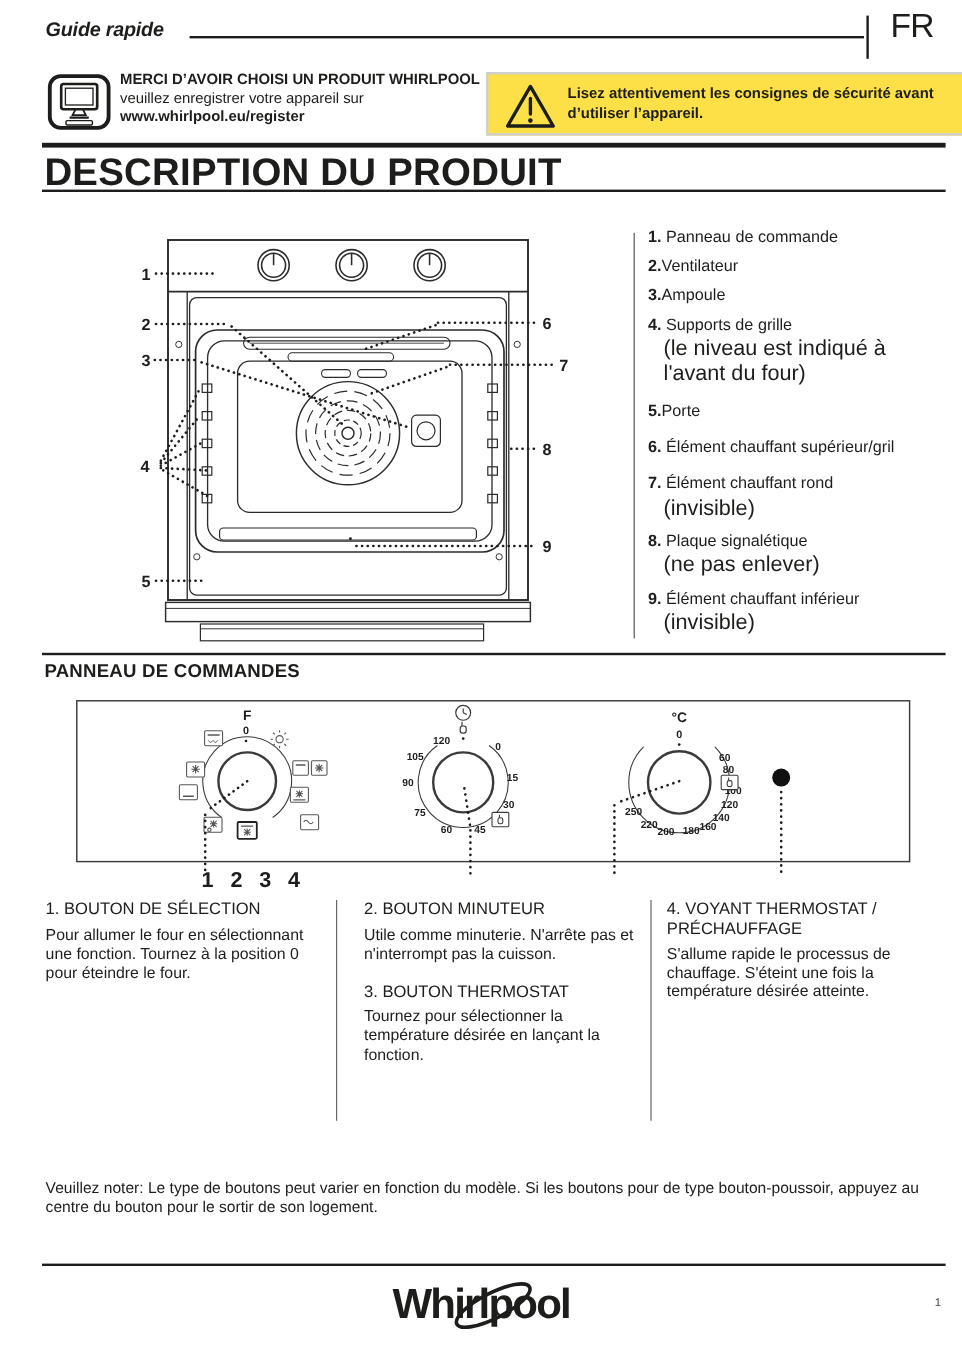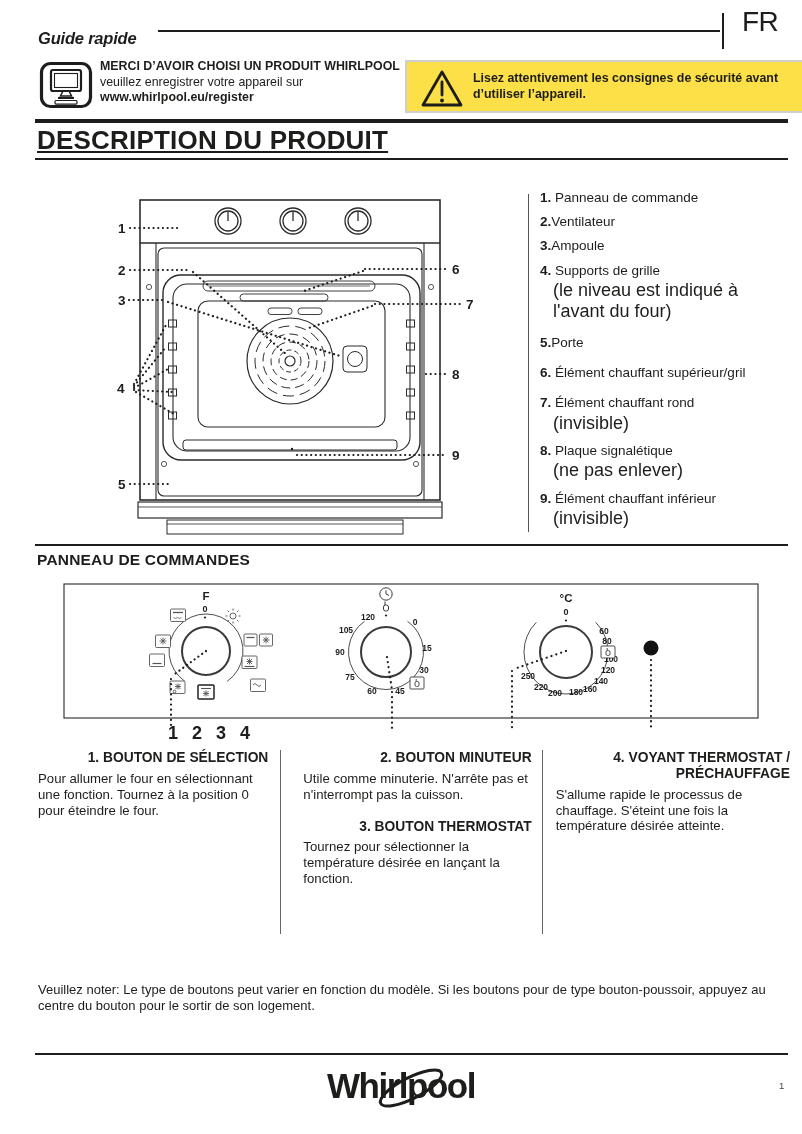--- a/index.html
+++ b/index.html
@@ -1,56 +1,56 @@
 <!DOCTYPE html>
 <html><head>
 <meta charset="utf-8">
 <style>
   html,body{margin:0;padding:0;background:#fff;}
   #page{position:relative;width:802px;height:1134px;background:#fff;overflow:hidden;
         font-family:"Liberation Sans", sans-serif;color:#1d1d1b;}
   .abs{position:absolute;}
   .rule{background:#1d1d1b;}
   
-  #guide-label{left:38px;top:29px;font-size:16.5px;font-weight:bold;font-style:italic;letter-spacing:-0.2px;}
+  #guide-label{left:38px;top:16px;font-size:16.5px;font-weight:bold;font-style:italic;letter-spacing:-0.2px;}
   #head-line{left:158px;top:30px;width:562px;height:2px;}
   #head-tick{left:722px;top:13px;width:2px;height:36px;}
   #lang-label{left:742px;top:6px;font-size:28px;font-weight:normal;letter-spacing:-0.5px;}
   
   #reg-icon{left:39px;top:61px;}
   #reg-text{left:100px;top:59px;width:300px;font-size:12.4px;line-height:1.26;}
   #reg-text .b{font-weight:bold;}
   
   #warn-box{left:405px;top:60px;width:379px;height:49px;background:#fde047;border:2px solid #cfcfcf;padding-left:24px;}
   #warn-tri{position:absolute;left:13px;top:7px;}
   #warn-text{position:absolute;left:66px;top:8px;font-size:12.4px;font-weight:bold;line-height:1.3;}
   #rule-thick{left:35px;top:119px;width:753px;height:3.5px;}
   
-  #h1{left:37px;top:125px;font-size:26px;font-weight:bold;letter-spacing:0.2px;text-decoration:underline;}
+  #h1{left:37px;top:125px;font-size:32px;font-weight:bold;letter-spacing:0.2px;}
   #rule-h1{left:35px;top:158px;width:753px;height:2px;}
   #oven-svg{left:35px;top:168px;}
   #list-divider{left:528px;top:194px;width:0;height:338px;border-left:1.4px solid #555;}
   ul.plist{left:540px;top:190px;width:252px;margin:0;padding:0;list-style:none;}
   ul.plist li{margin:0 0 8px 0;font-size:13.5px;line-height:1.2;}
   ul.plist li:nth-child(4){margin-bottom:12px;}
   ul.plist li:nth-child(5),ul.plist li:nth-child(6){margin-bottom:14px;}
   ul.plist li:nth-child(7),ul.plist li:nth-child(8){margin-bottom:9px;}
   ul.plist .num{font-weight:bold;}
   ul.plist .pnote{display:block;margin:1px 0 0 13px;font-size:18px;line-height:1.2;}
   
   #rule-mid{left:35px;top:544px;width:753px;height:2px;}
   #h2{left:37px;top:551px;font-size:15.5px;font-weight:bold;letter-spacing:0.2px;}
   #panel-svg{left:0;top:582px;}
   
   #cols{left:38px;top:750px;width:752px;display:flex;align-items:stretch;}
   .col{line-height:1.18;}
   #col-a{width:232px;padding-right:12px;}
   #col-b{width:230px;border-left:1.2px solid #666;padding-left:22px;padding-right:10px;min-height:184px;}
   #col-c{width:236px;border-left:1.2px solid #666;padding-left:13px;min-height:184px;}
-  .ctitle{font-weight:bold;font-size:13.8px;margin:0 0 5px 0;line-height:1.15;text-align:right;}
+  .ctitle{font-weight:normal;font-size:13.8px;margin:0 0 5px 0;line-height:1.15;}
   .cbody{font-size:13.2px;margin:0 0 16px 0;line-height:1.2;}
   
   #notes{left:38px;top:982px;width:748px;font-size:13px;line-height:1.26;}
   #notes p{margin:0 0 9px 0;}
   #rule-foot{left:35px;top:1053px;width:753px;height:1.6px;}
   #logo{left:311px;top:1058px;}
   #pageno{left:779px;top:1080px;font-size:9.5px;color:#444;}
   svg text{font-family:"Liberation Sans", sans-serif;}
 </style>
 </head>

